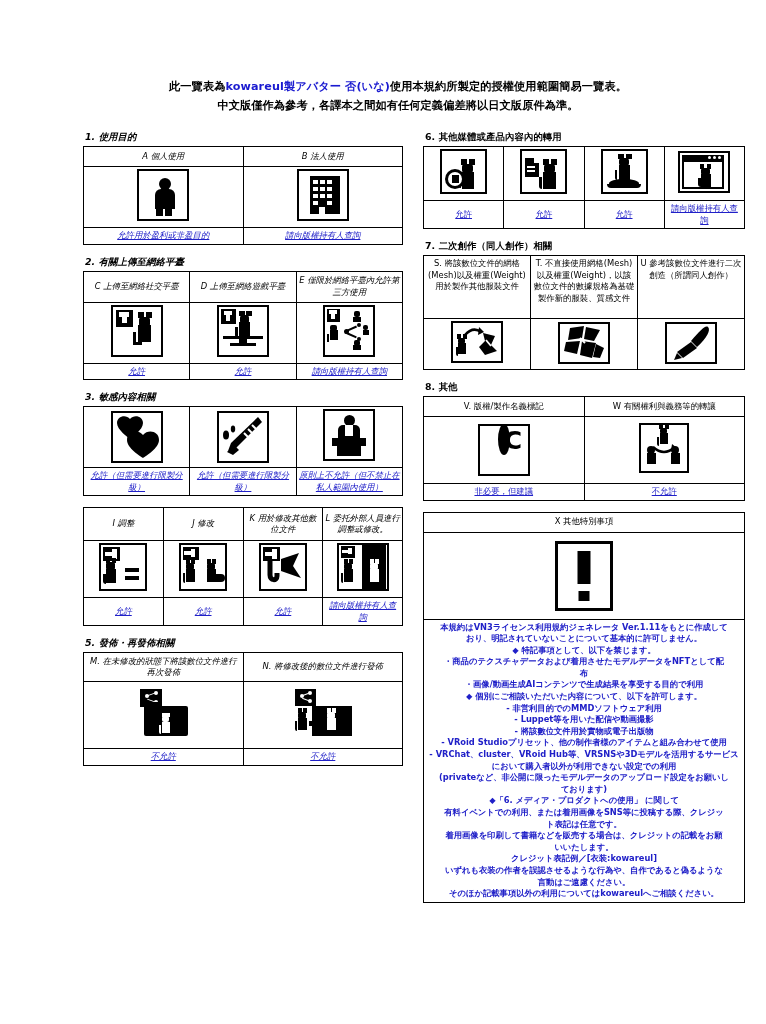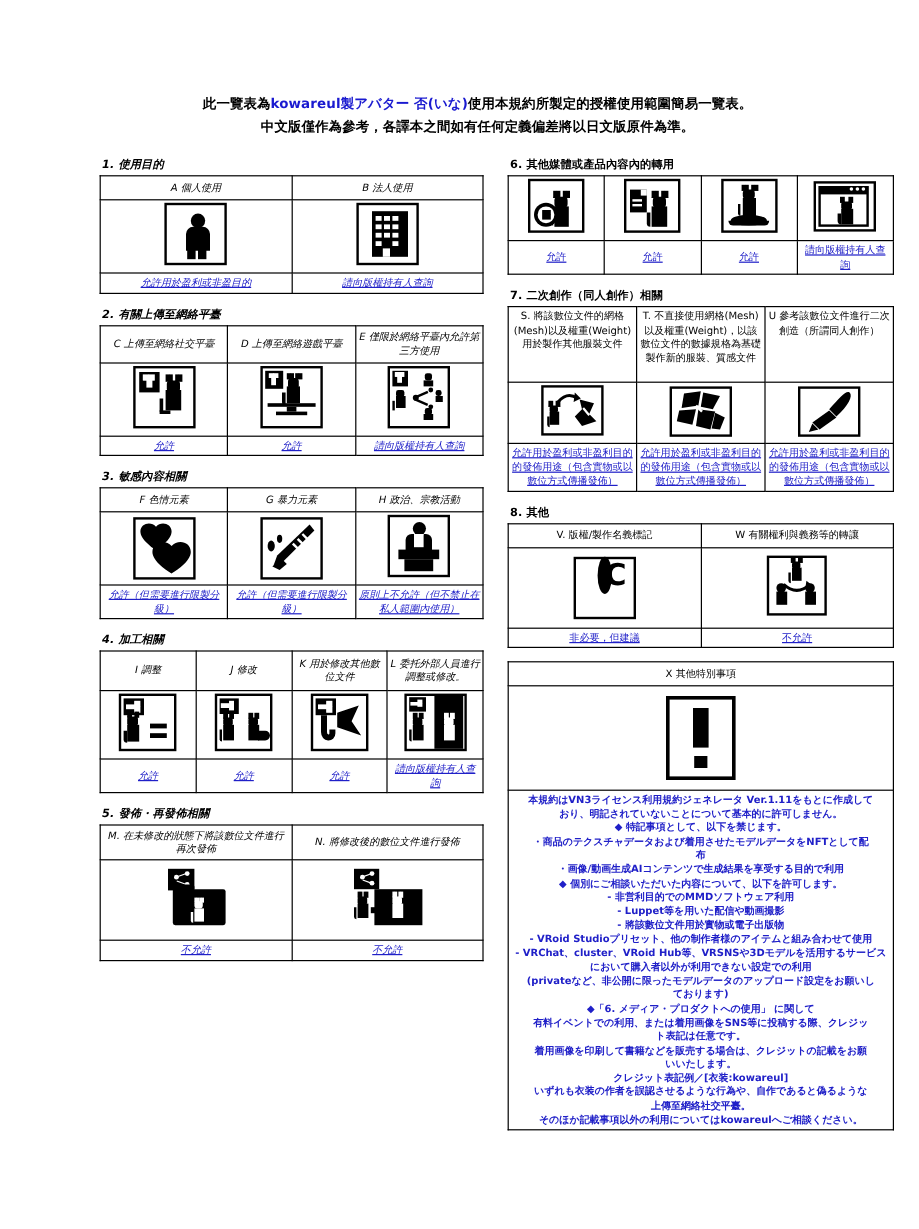--- a/index.html
+++ b/index.html
@@ -286,25 +286,20 @@
             <td class="result">請向版權持有人查詢</td>
           </tr>
         </tbody>
           </table>
       </div>
 
       <div class="section">
         <div class="section-title">3. 敏感內容相關</div>
         <table class="grid">
           <tbody>
-              <tr>
-            <td class="head">F 色情元素</td>
-            <td class="head">G 暴力元素</td>
-            <td class="head">H 政治、宗教活動</td>
-          </tr>
           <tr>
             <td class="icon-cell">
               <span class="ico sz1">
                 <svg width="46" height="46" viewBox="0 0 46 46">
                   <path d="M16 6 C12 1 3 3 3 10 C3 17 14 24 16 26 C18 24 29 17 29 10 C29 3 20 1 16 6 Z" fill="#000"></path>
                   <path d="M29 22 C24 16 13 18 13 27 C13 35 26 43 29 45 C32 43 45 35 45 27 C45 18 34 16 29 22 Z" fill="#000"></path>
                 </svg>
               </span>
             </td>
             <td class="icon-cell">
@@ -333,21 +328,20 @@
           <tr>
             <td class="result">允許（但需要進行限製分級）</td>
             <td class="result">允許（但需要進行限製分級）</td>
             <td class="result">原則上不允許（但不禁止在私人範圍內使用）</td>
           </tr>
         </tbody>
           </table>
       </div>
 
       <div class="section">
-        <div class="section-title">4. 加工相關</div>
         <table class="grid">
           <tbody>
               <tr>
             <td class="head" style="height:28px">I 調整</td>
             <td class="head">J 修改</td>
             <td class="head">K 用於修改其他數位文件</td>
             <td class="head">L 委托外部人員進行調整或修改。</td>
           </tr>
           <tr>
             <td class="icon-cell">
@@ -586,25 +580,20 @@
             </td>
             <td class="icon-cell">
               <span class="ico" style="width:52px;height:42px">
                 <svg width="48" height="38" viewBox="0 0 48 38">
                   <path d="M41 3 C44 6 40 14 30 23 L24 17 C33 7 38 1 41 3 Z" fill="#000"></path>
                   <path d="M24 18 L30 24 L16 34 L10 28 Z" fill="#000"></path>
                   <path d="M10 29 L15 34 L7 36 Z" fill="#000"></path>
                 </svg>
               </span>
             </td>
-          </tr>
-          <tr>
-            <td class="result">允許用於盈利或非盈利目的的發佈用途（包含實物或以數位方式傳播發佈）</td>
-            <td class="result">允許用於盈利或非盈利目的的發佈用途（包含實物或以數位方式傳播發佈）</td>
-            <td class="result">允許用於盈利或非盈利目的的發佈用途（包含實物或以數位方式傳播發佈）</td>
           </tr>
         </tbody>
           </table>
       </div>
 
       <div class="section">
         <div class="section-title">8. 其他</div>
         <table class="grid">
           <tbody>
               <tr>
@@ -674,21 +663,21 @@
                   <span class="ln">において購入者以外が利用できない設定での利用</span>
                   <span class="ln">(privateなど、非公開に限ったモデルデータのアップロード設定をお願いし</span>
                   <span class="ln">ております)</span>
                   <span class="ln">◆「6. メディア・プロダクトへの使用」 に関して</span>
                   <span class="ln">有料イベントでの利用、または着用画像をSNS等に投稿する際、クレジッ</span>
                   <span class="ln">ト表記は任意です。</span>
                   <span class="ln">着用画像を印刷して書籍などを販売する場合は、クレジットの記載をお願</span>
                   <span class="ln">いいたします。</span>
                   <span class="ln">クレジット表記例／[衣装:kowareul]</span>
                   <span class="ln">いずれも衣装の作者を誤認させるような行為や、自作であると偽るような</span>
-                  <span class="ln">上傳至網絡社交平臺。</span>
+                  <span class="ln">言動はご遠慮ください。</span>
                   <span class="ln">そのほか記載事項以外の利用についてはkowareulへご相談ください。</span>
                 </td>
           </tr>
         </tbody>
           </table>
       </div>
 
     </div>
   </div>
 </div>

